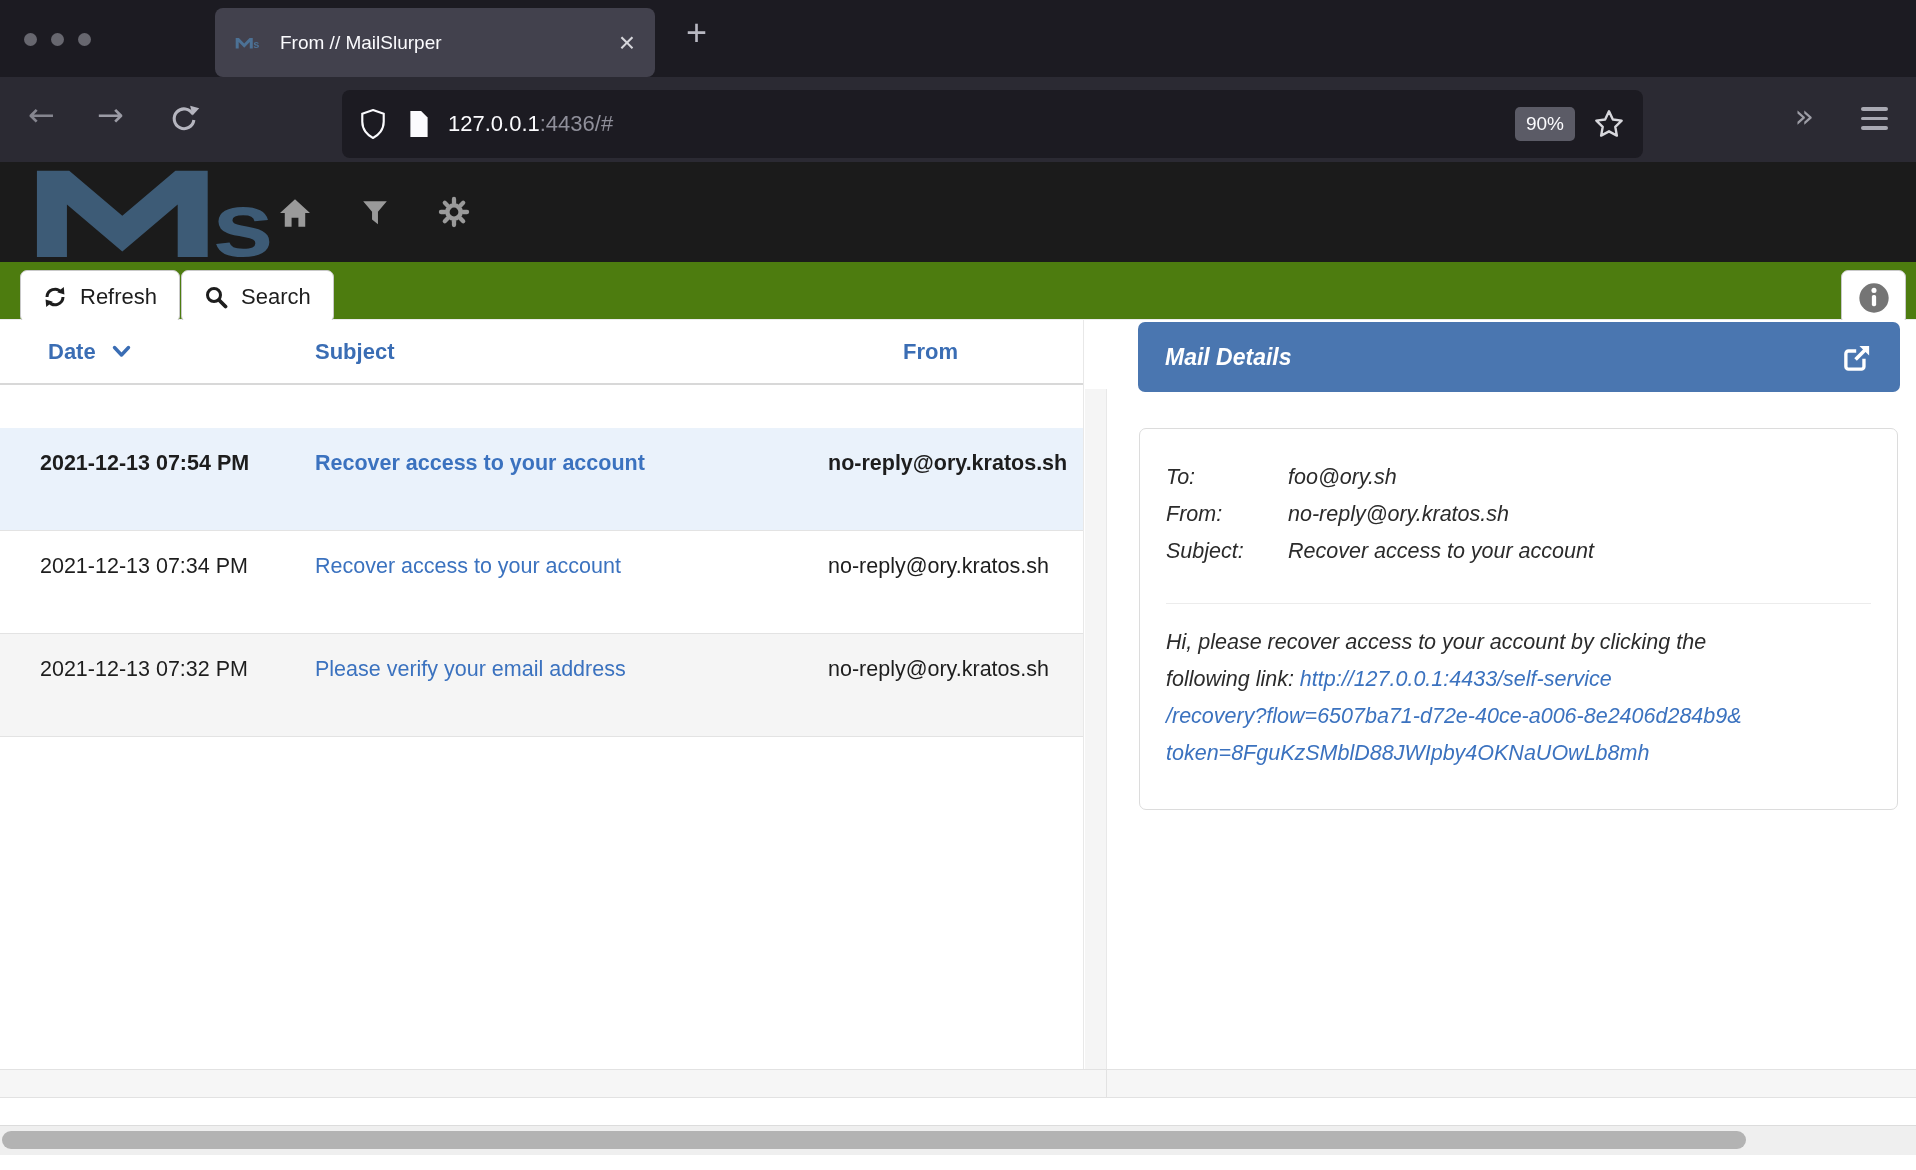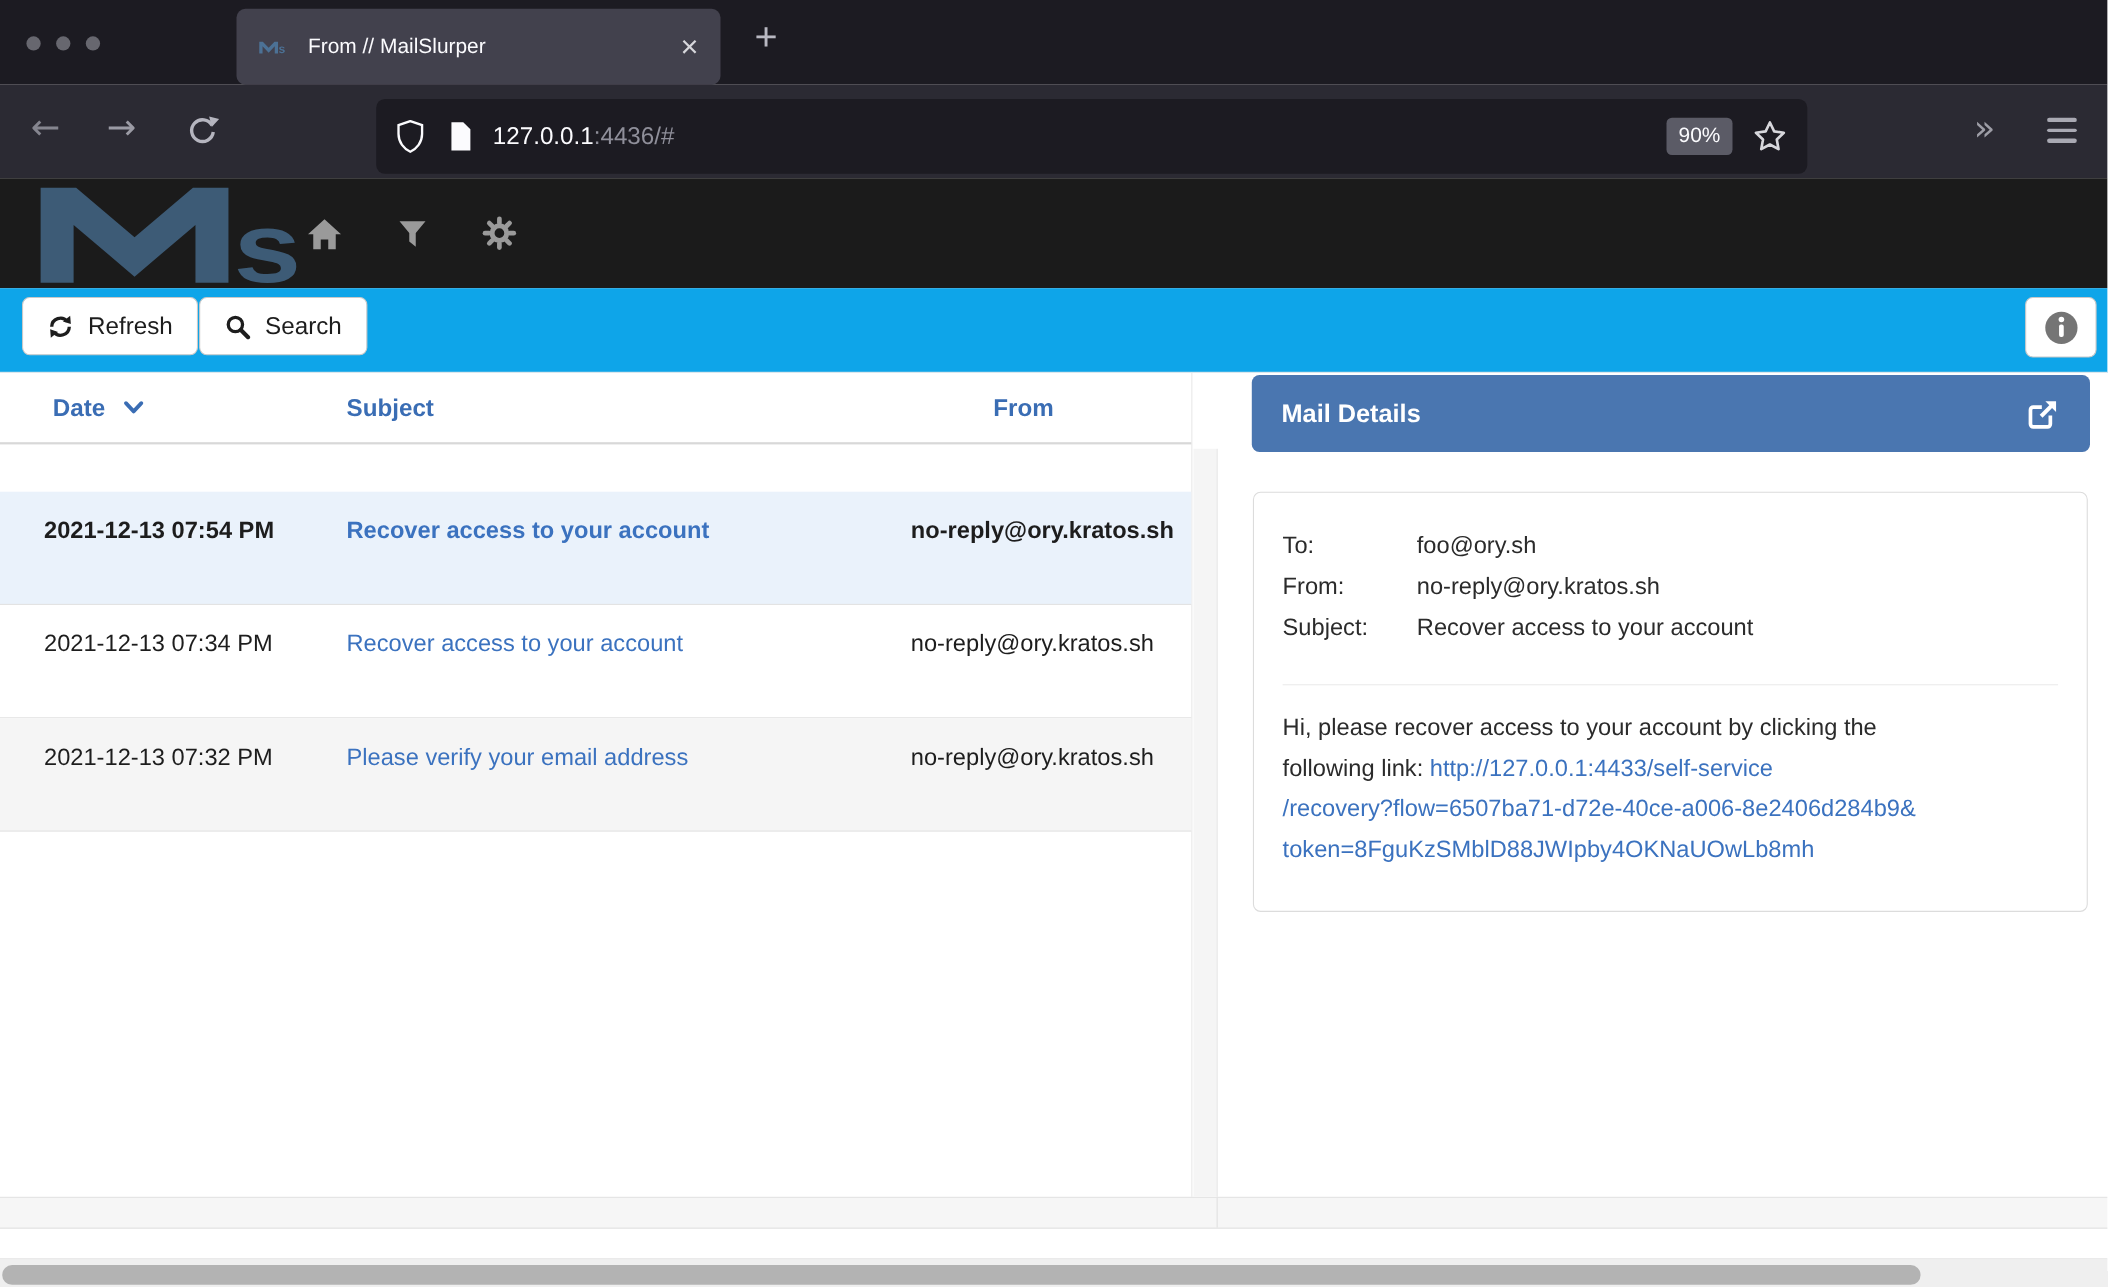--- a/index.html
+++ b/index.html
@@ -36,32 +36,32 @@
 
   
   .appheader{position:relative;height:100px;background:#1b1b1b;}
   .logo{position:absolute;left:30px;top:3px;}
   .hdr-icon{position:absolute;top:36px;display:flex;}
   .hdr-home{left:278px;}
   .hdr-filter{left:362px;top:38px;}
   .hdr-gear{left:438px;top:34px;}
 
   
-  .toolbar{position:relative;height:77px;background:#0ea5e9;border-bottom:1px solid #ececec;box-sizing:border-box;}
+  .toolbar{position:relative;height:58px;background:#4d7c0f;border-bottom:1px solid #ececec;box-sizing:border-box;}
   .btn{position:absolute;top:8px;height:53px;background:#fff;border:1px solid #c9c9c9;border-radius:7px;
        display:flex;align-items:center;gap:13px;font-size:22px;color:#1d1d1d;padding:0 22px;box-sizing:border-box;cursor:pointer;}
   .btn-refresh{left:20px;}
   .btn-search{left:181px;}
   .btn-info{left:1841px;width:65px;height:55px;justify-content:center;padding:0;}
 
   
   .content{position:relative;height:750px;background:#fff;border-bottom:1px solid #e2e2e2;box-sizing:border-box;}
   .list-panel{position:absolute;left:0;top:0;width:1084px;height:100%;border-right:1px solid #e8e8e8;box-sizing:border-box;}
   .gap-strip{position:absolute;left:1085px;top:69px;width:21px;height:680px;background:#f5f5f5;border-right:1px solid #e8e8e8;}
-  .details-panel{position:absolute;left:1107px;top:0;right:0;height:100%;}
+  .details-panel{position:absolute;left:1107px;top:0;right:0;height:100%;font-style:italic;}
 
   .list-header{height:65px;display:grid;grid-template-columns:267px 513px 1fr;padding-left:48px;
                align-items:center;border-bottom:2px solid #d8d8d8;box-sizing:border-box;
                color:#3a6db4;font-weight:bold;font-size:22px;}
   .col-from{padding-left:75px;}
   .date-chevron{margin-left:10px;vertical-align:1px;}
   .rows{margin-top:43px;}
   .mail-row{display:grid;grid-template-columns:275px 513px 242px;padding:17px 0 0 40px;height:103px;
             box-sizing:border-box;font-size:21.5px;line-height:37px;border-bottom:1px solid #e3e3e3;color:#1d1d1d;cursor:pointer;}
   .mail-row .cell-date{width:212px;}

